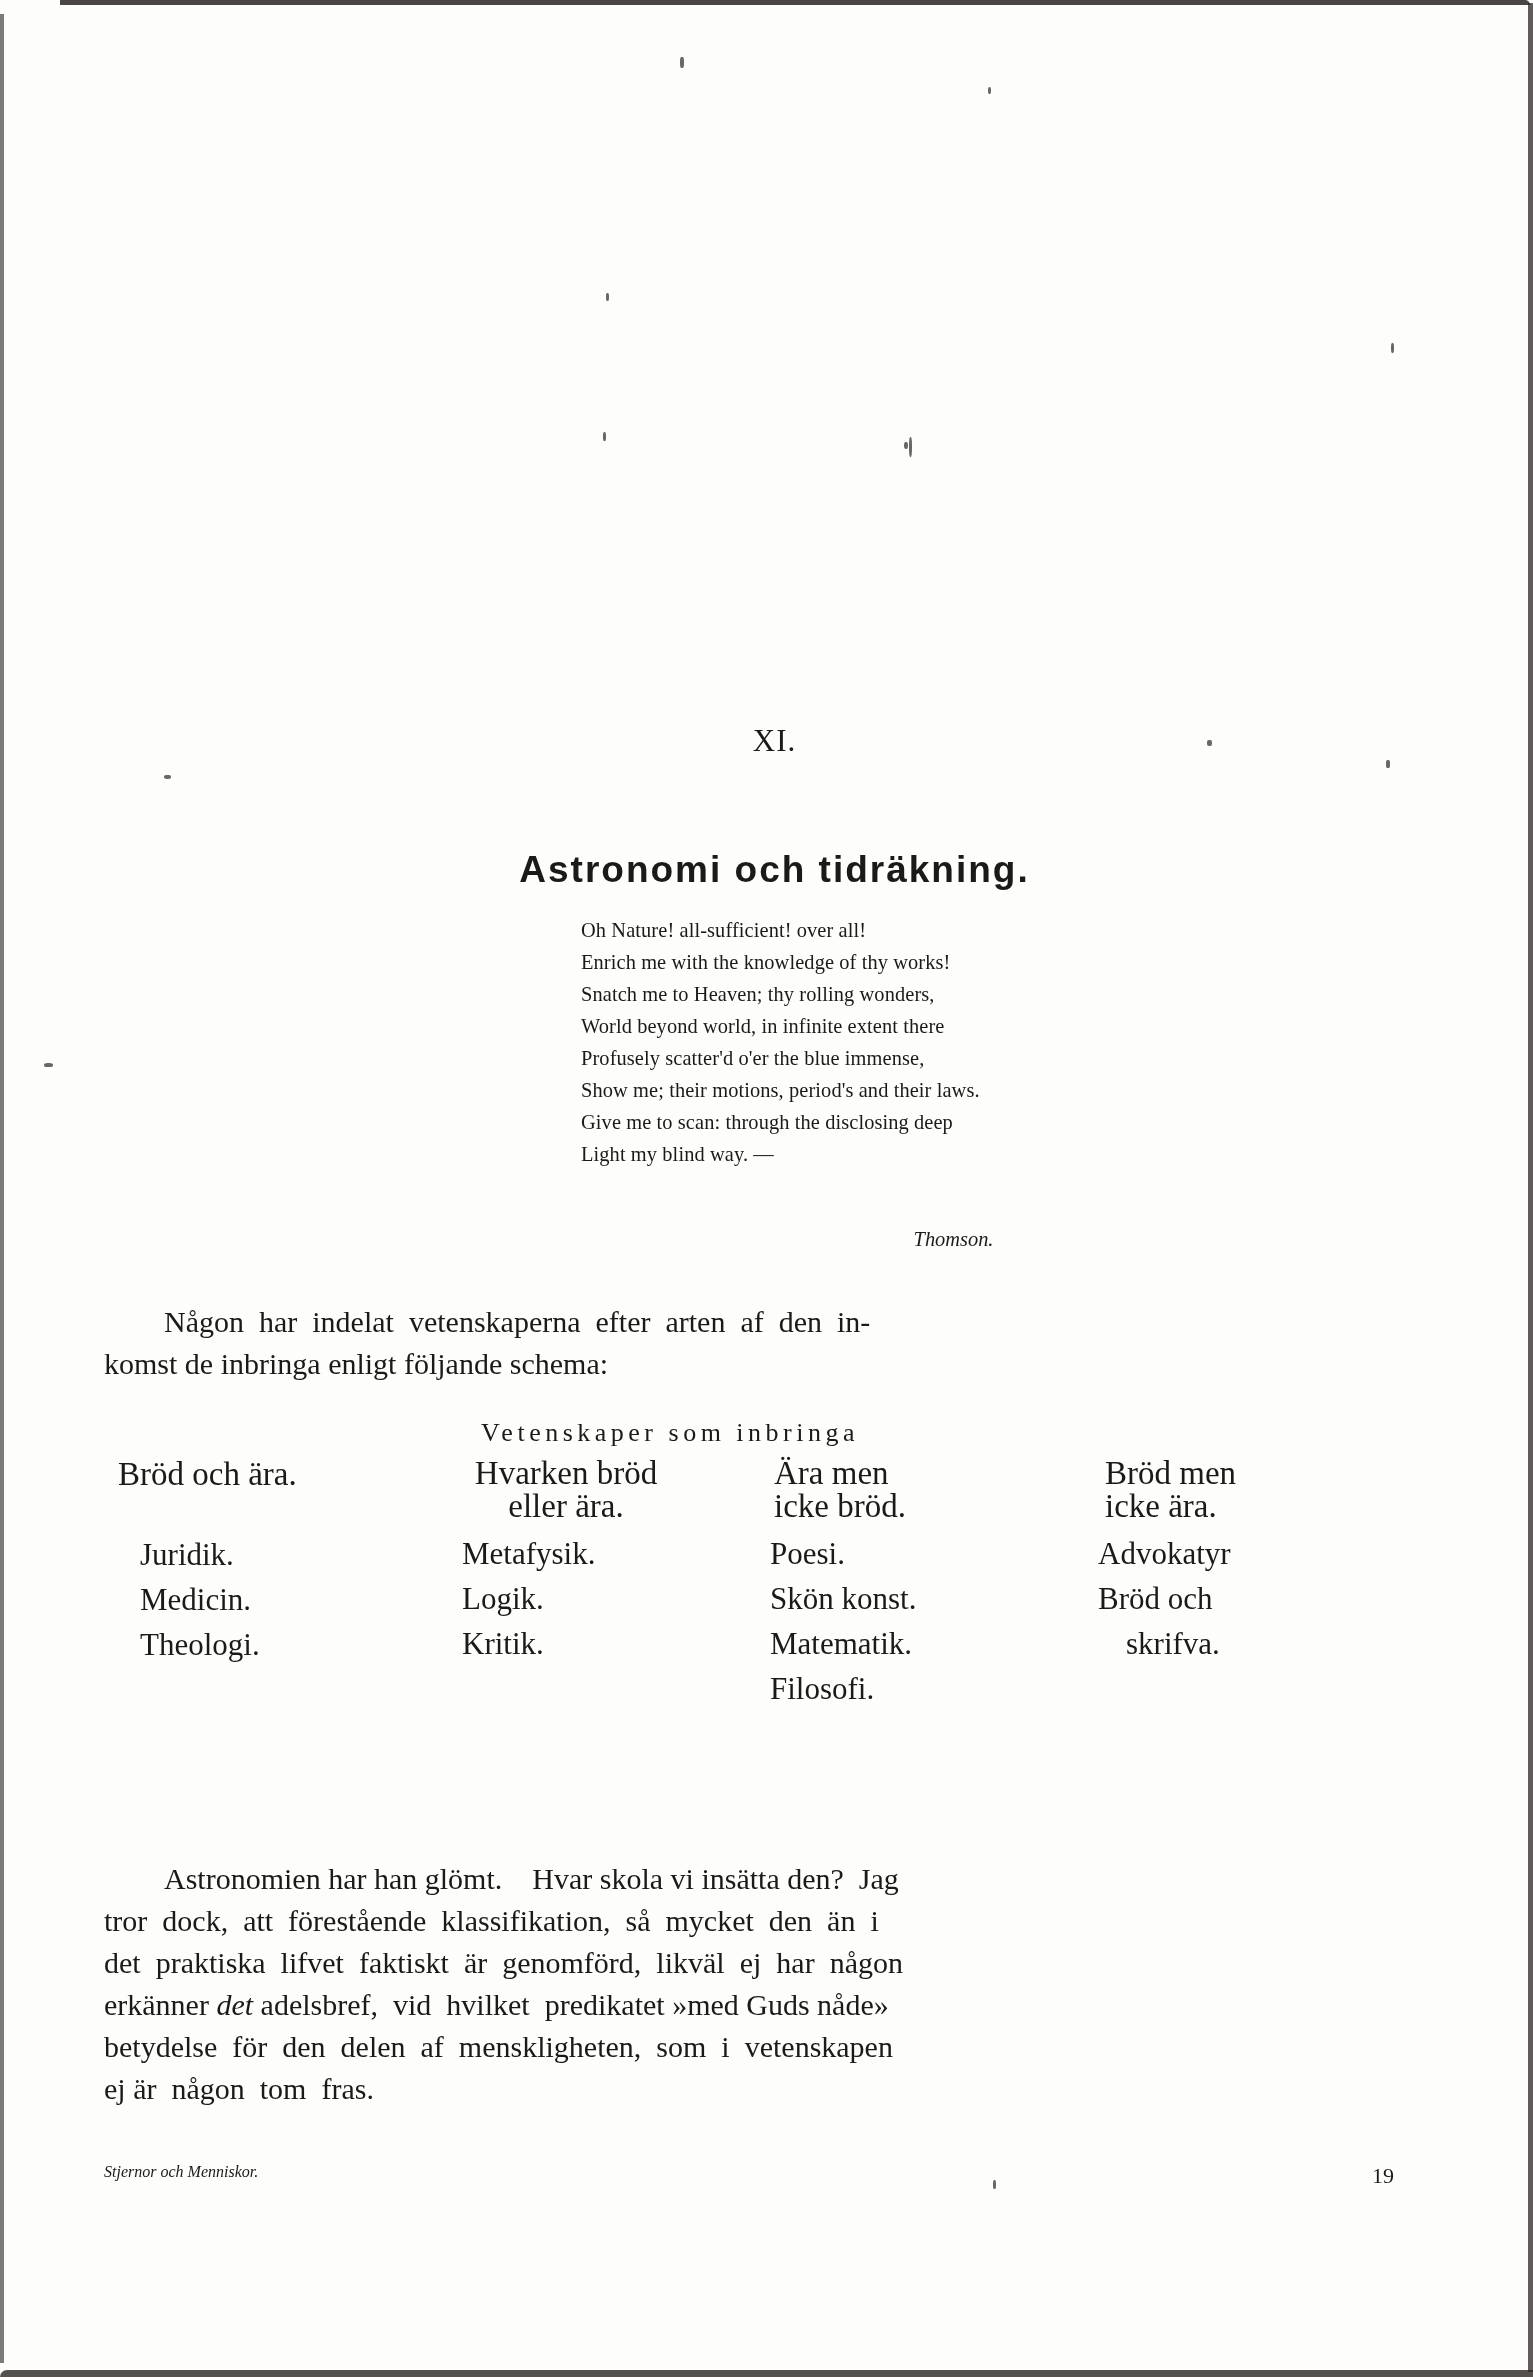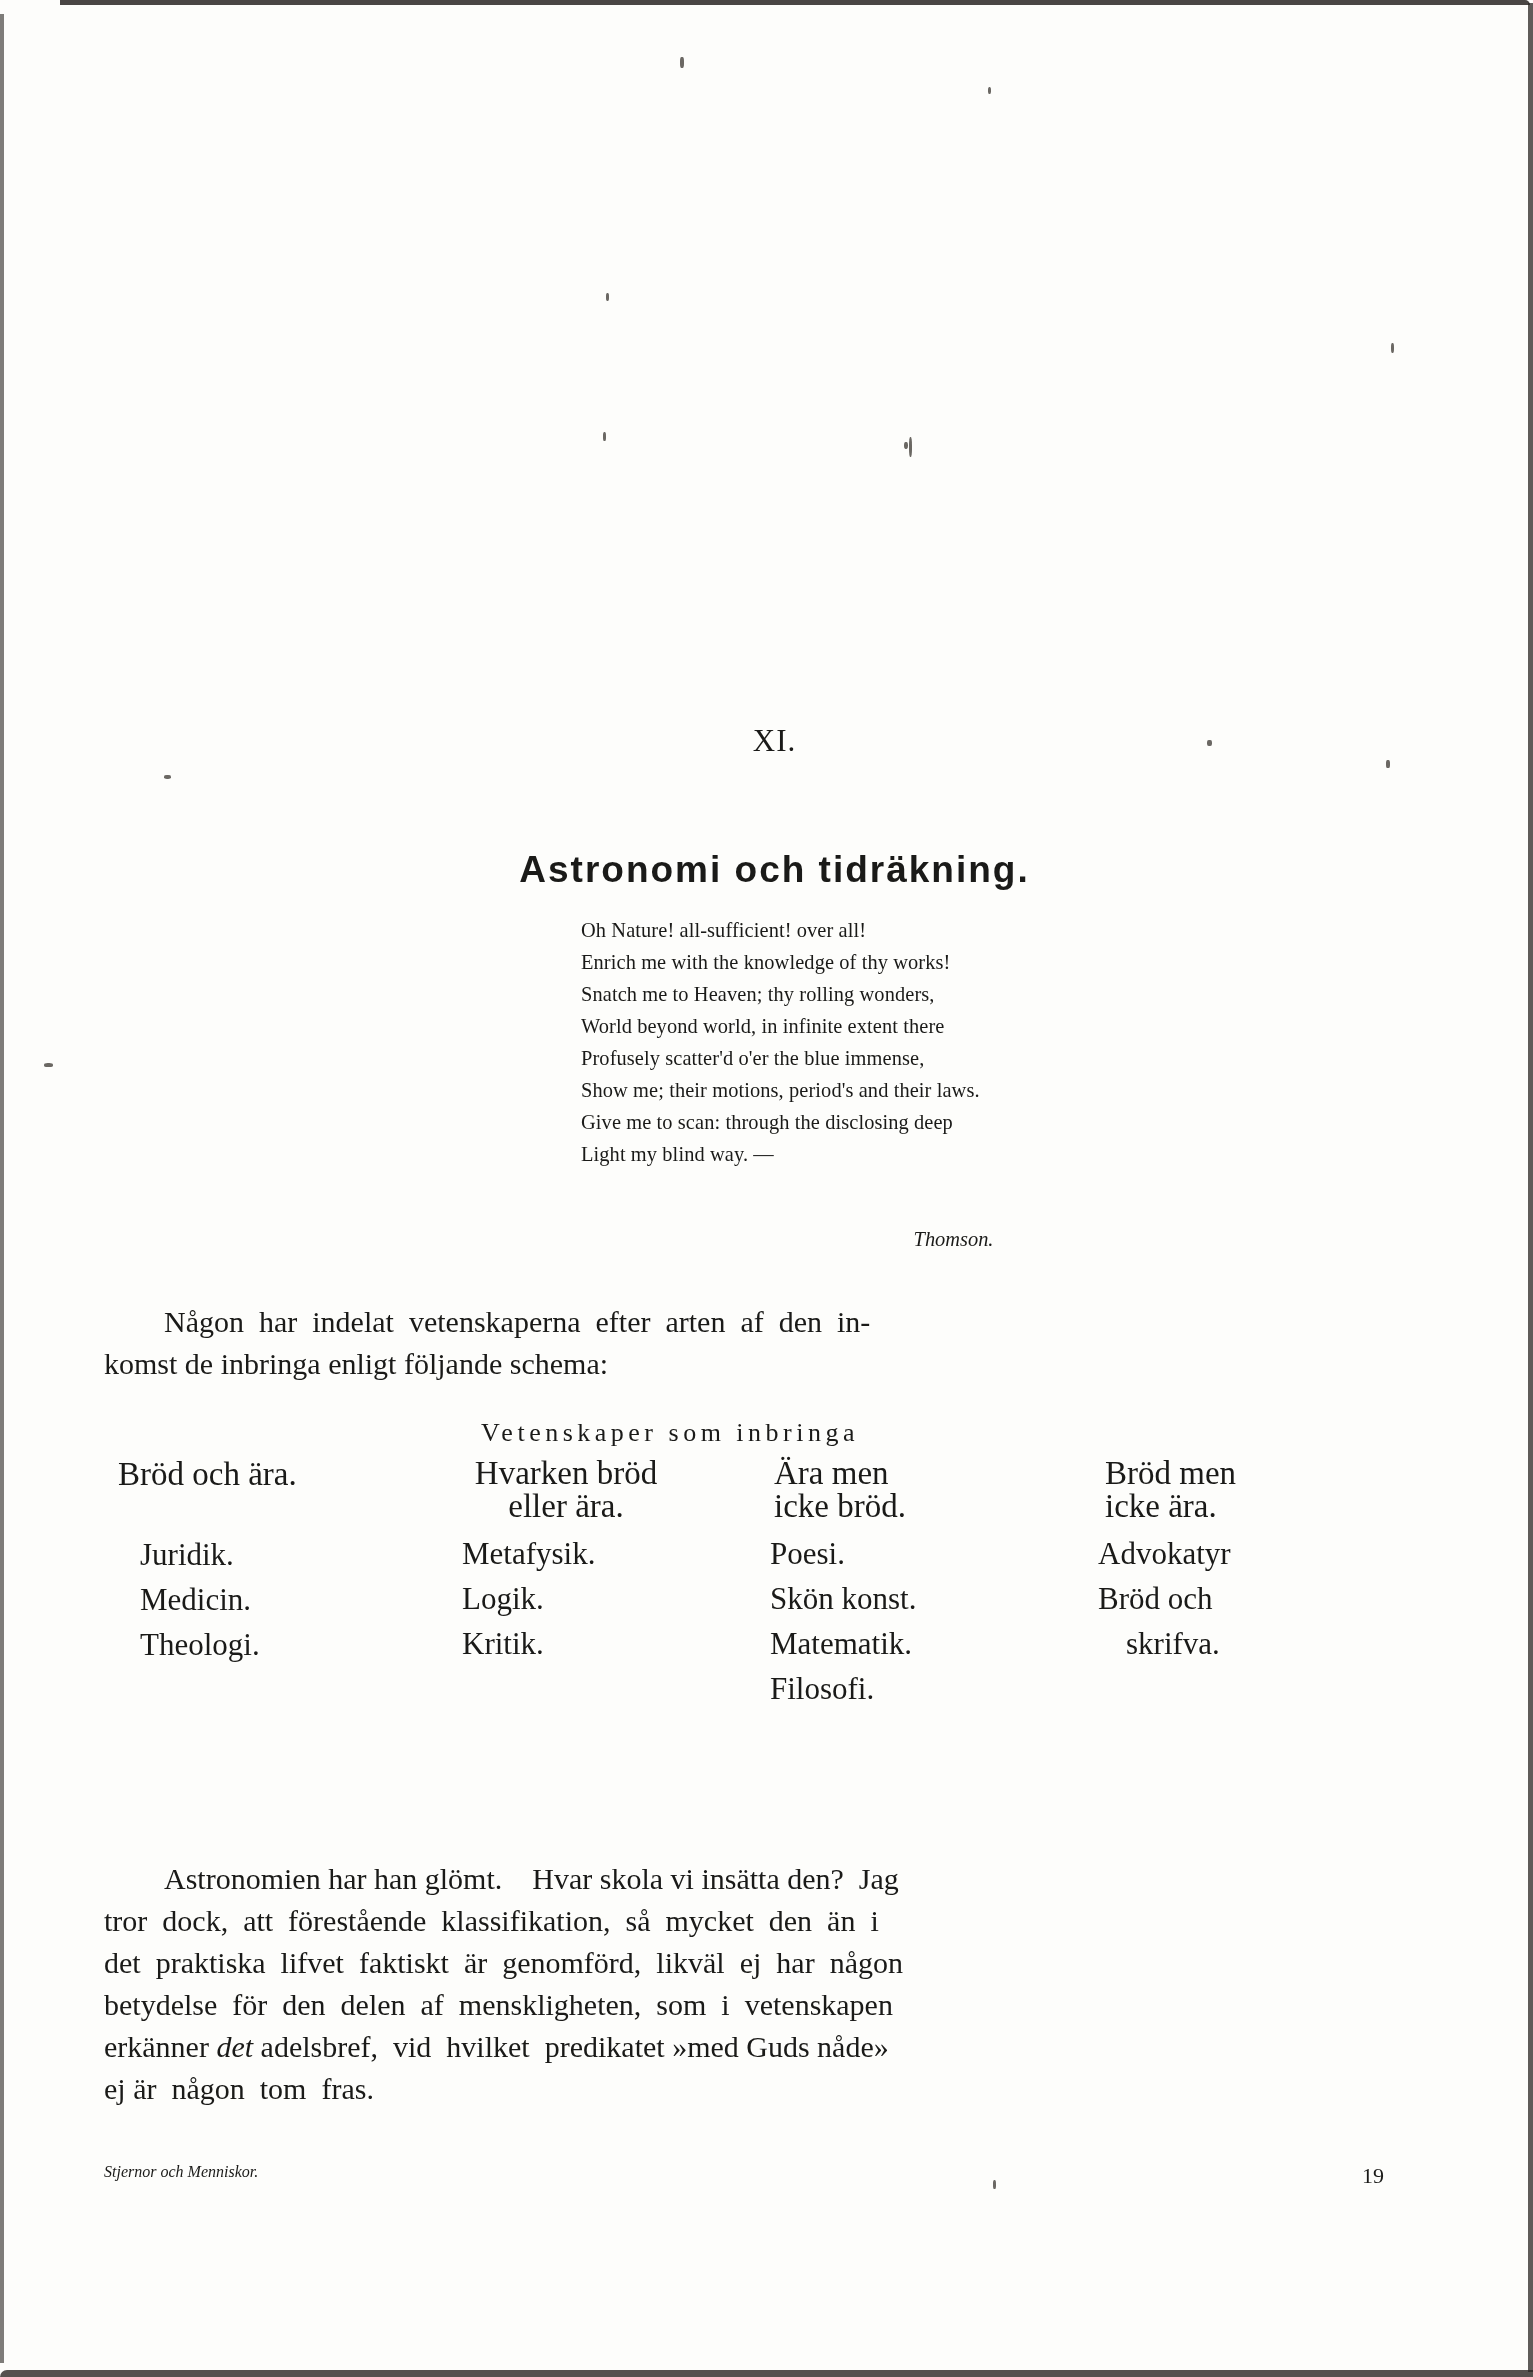--- a/index.html
+++ b/index.html
@@ -164,21 +164,21 @@
     position: absolute;
     top: 2163px;
     left: 0;
     font-size: 16px;
     font-style: italic;
     font-weight: 400;
   }
   .footer-page {
     position: absolute;
     top: 2163px;
-    right: 61px;
+    right: 51px;
     font-size: 22px;
   }
 </style>
 </head>
 <body>
 
 <div class="page">
 
   <div class="edge edge-top"></div>
   <div class="edge edge-right"></div>
@@ -275,22 +275,22 @@
           </div>
         </div>
 
       </div>
     </div>
 
     <p class="para para-final">
       <span class="l first">Astronomien har han glömt.    Hvar skola vi insätta den?  Jag</span>
       <span class="l">tror  dock,  att  förestående  klassifikation,  så  mycket  den  än  i</span>
       <span class="l">det  praktiska  lifvet  faktiskt  är  genomförd,  likväl  ej  har  någon</span>
+      <span class="l"><span>erkänner </span><em>det</em><span> adelsbref,  vid  hvilket  predikatet »med Guds nåde»</span></span>
       <span class="l">betydelse  för  den  delen  af  menskligheten,  som  i  vetenskapen</span>
-      <span class="l"><span>erkänner </span><em>det</em><span> adelsbref,  vid  hvilket  predikatet »med Guds nåde»</span></span>
       <span class="l last">ej är  någon  tom  fras.</span>
     </p>
 
     <div class="footer-title">Stjernor och Menniskor.</div>
     <div class="footer-page">19</div>
 
   </div>
 </div>
 
 

